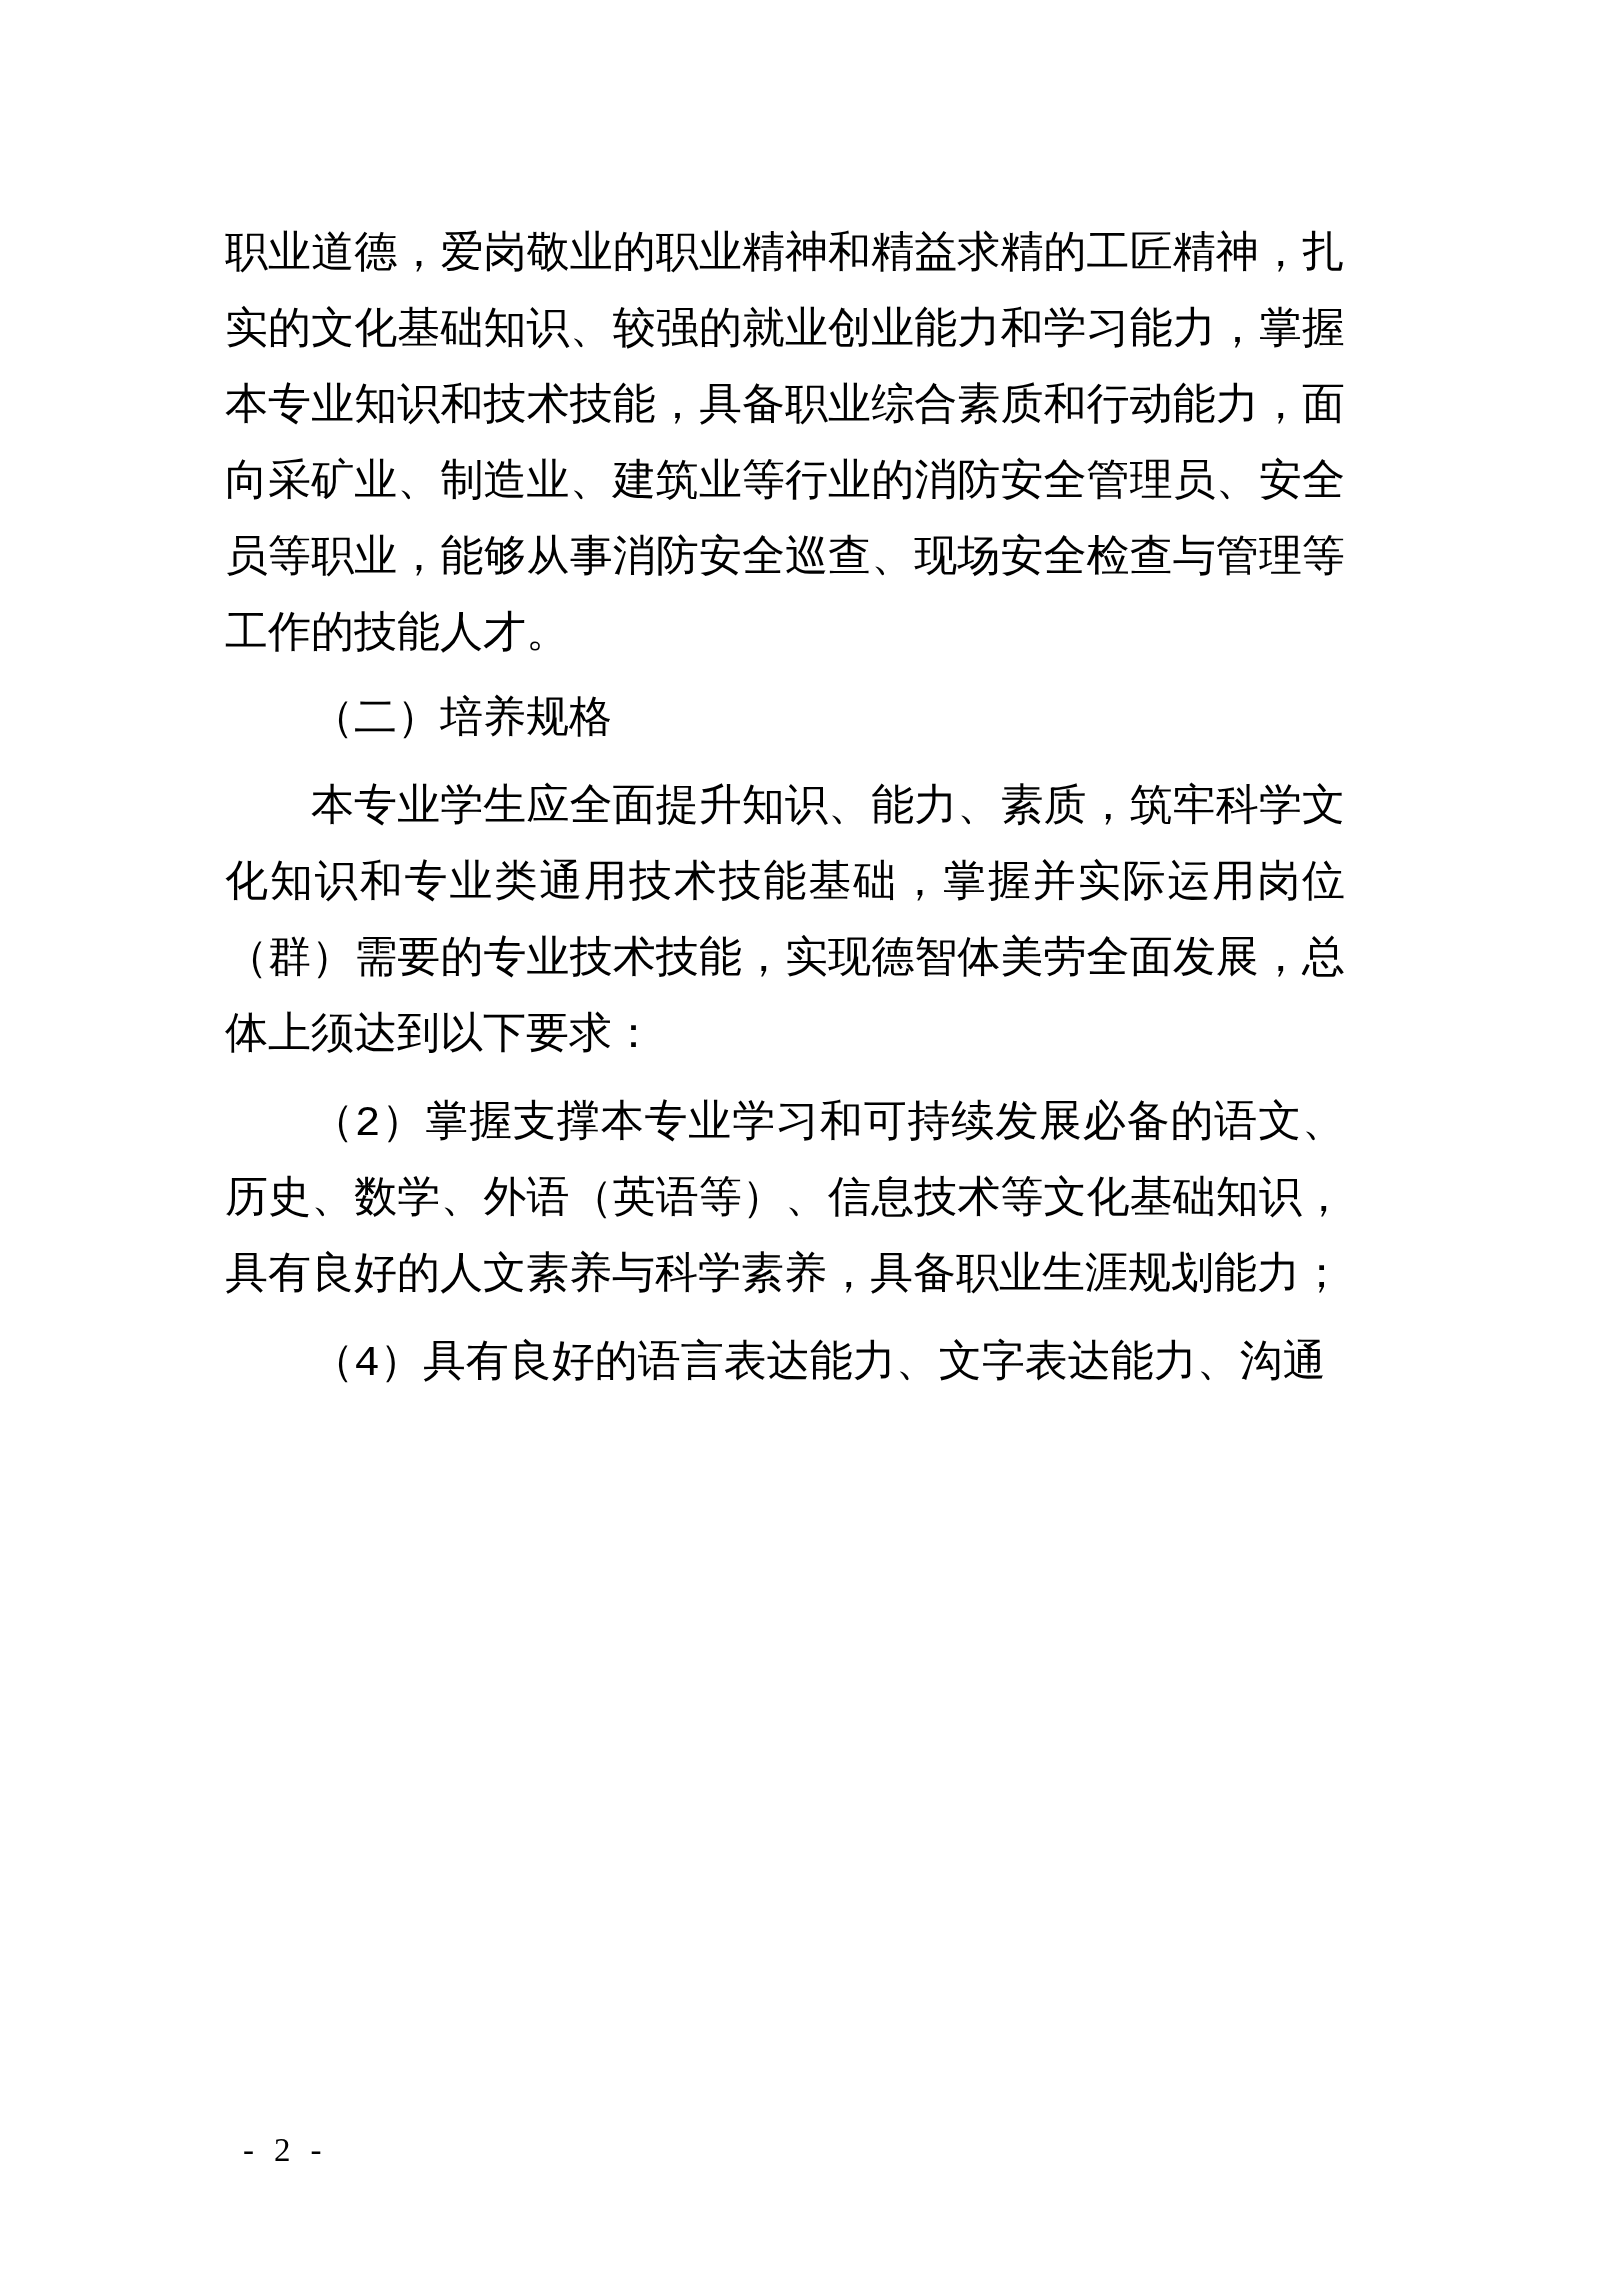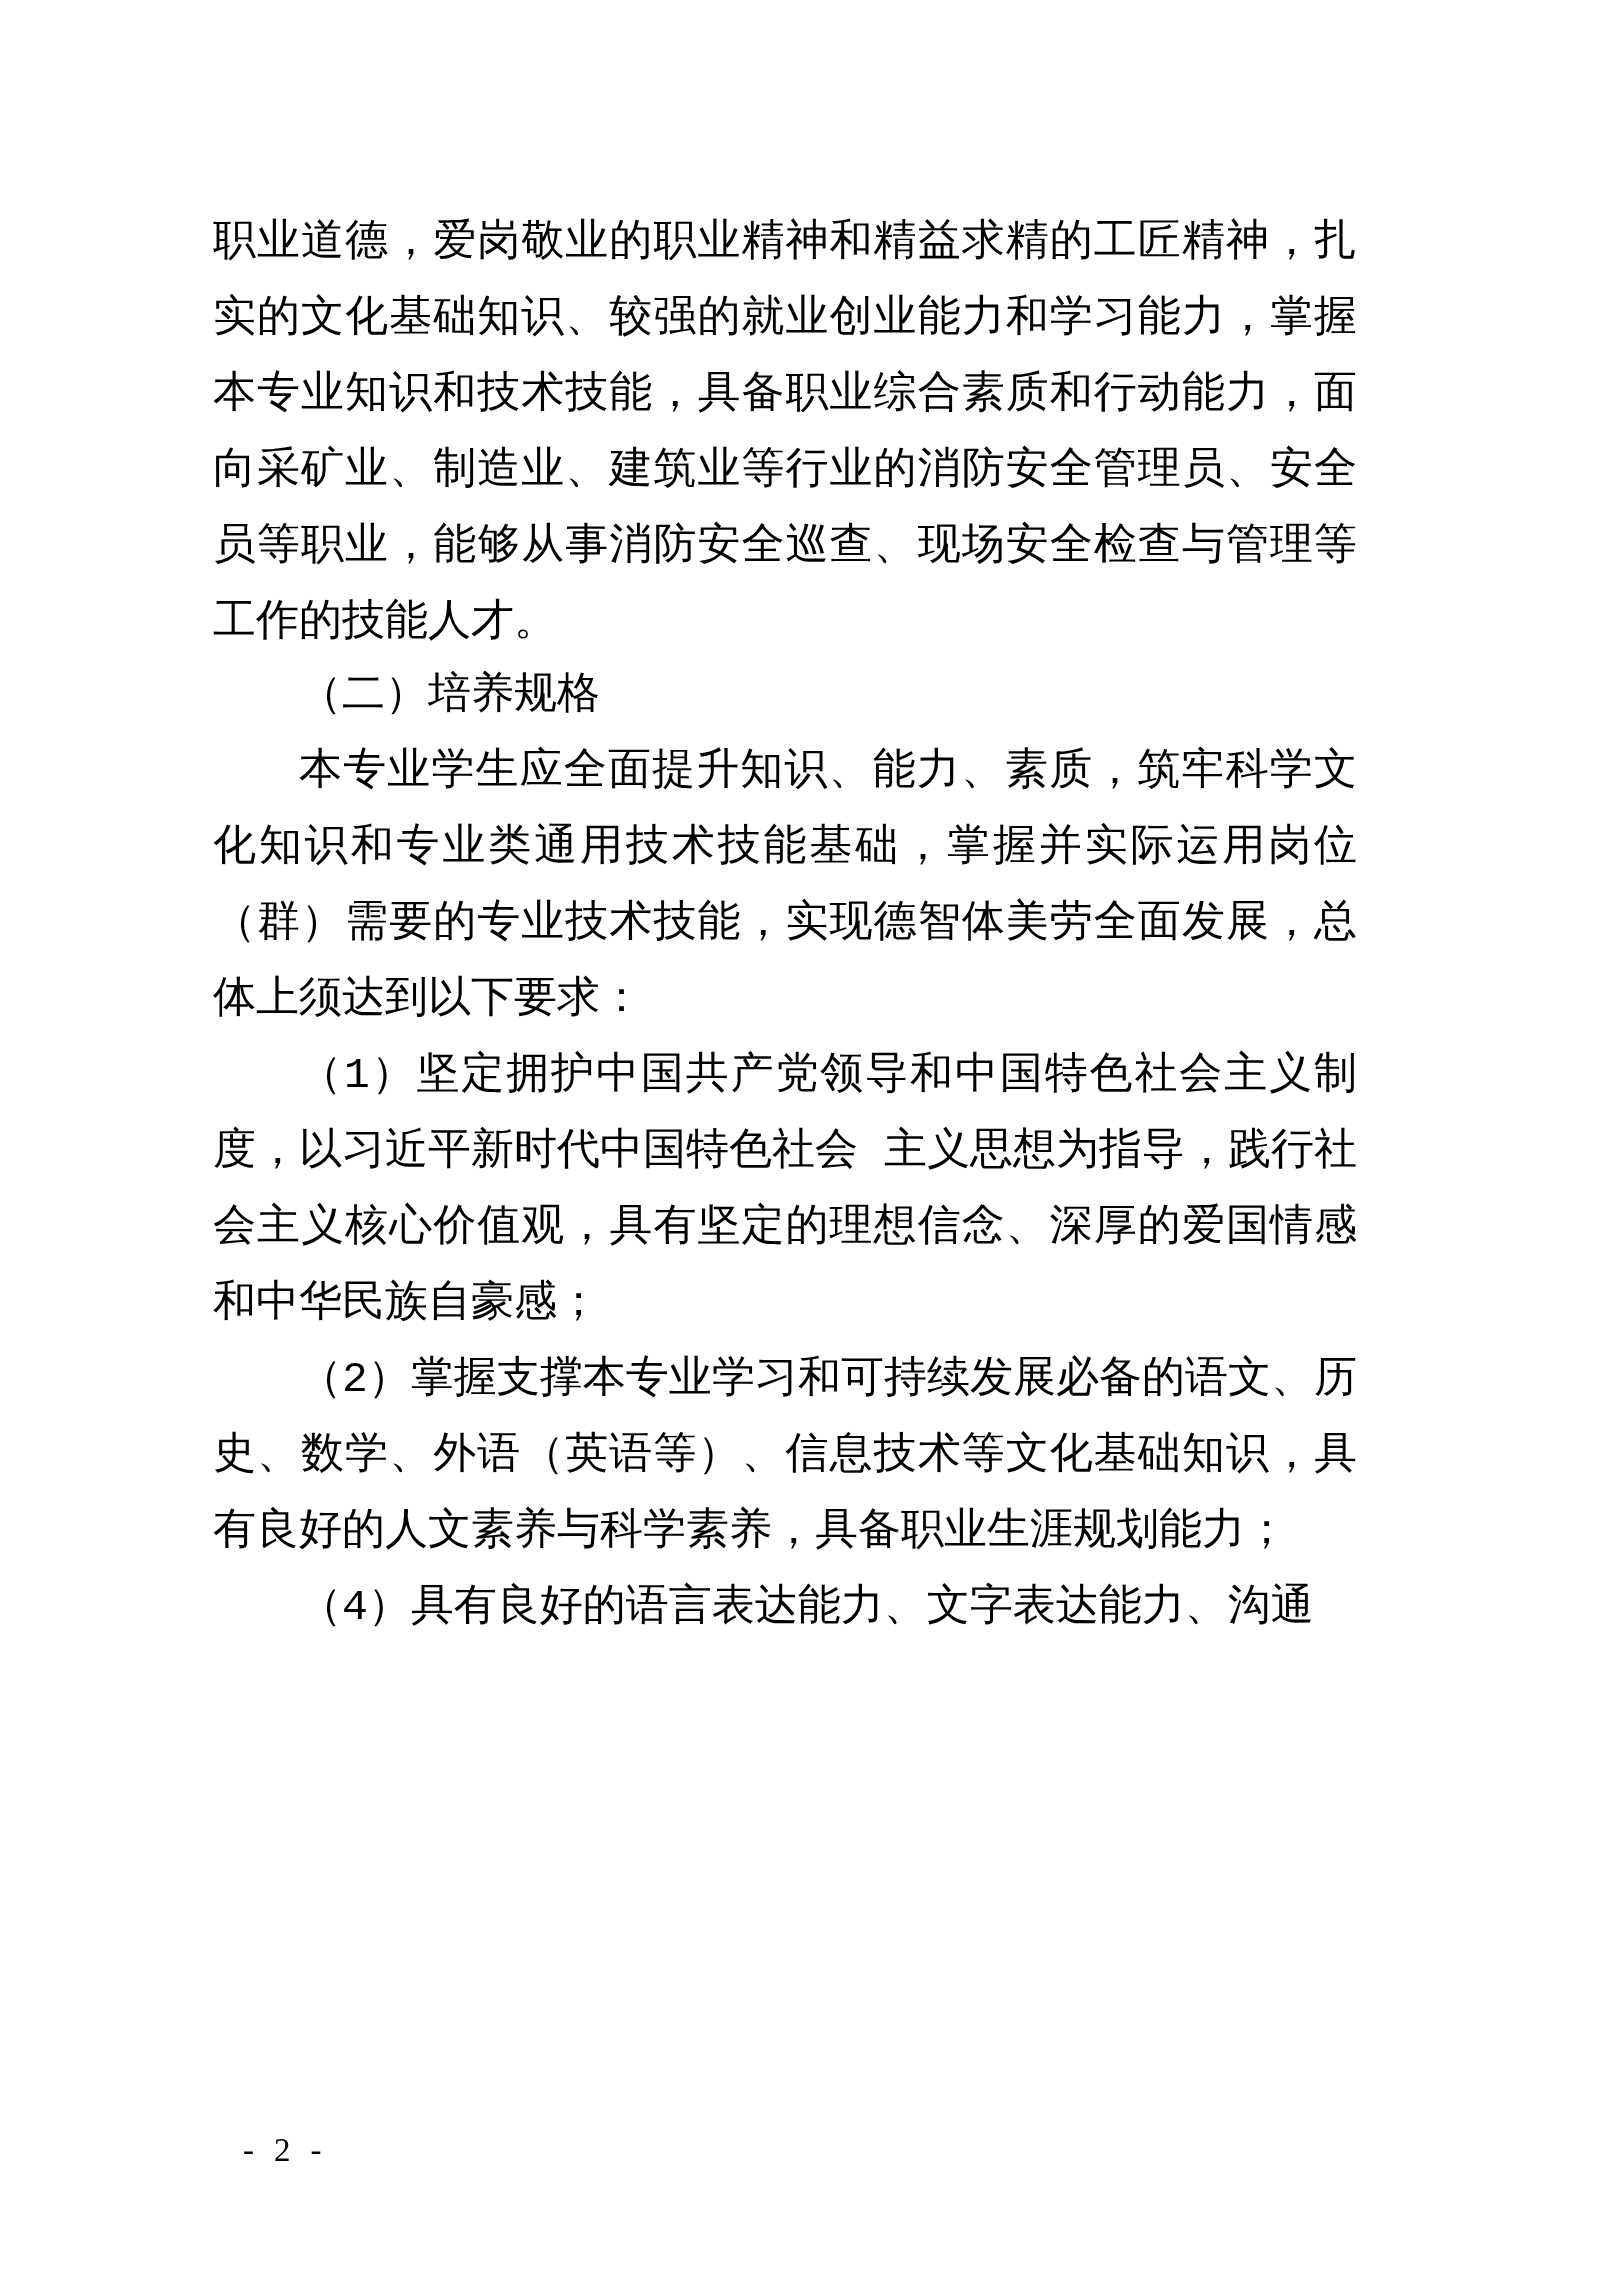--- a/index.html
+++ b/index.html
@@ -21,21 +21,21 @@
     left: 213px;
     top: 202px;
     width: 1144px;
     font-size: 43px;
     line-height: 76px;
     text-align: justify;
     text-justify: inter-character;
     word-break: normal;
   }
   .content p {
-    margin: 0;
+    margin: 12px;
     padding: 0;
   }
   .content p.indent {
     text-indent: 2em;
     font-family: Liberation Mono, monospace;
   }
   .page-number {
     position: absolute;
     left: 243px;
     top: 2129px;
@@ -46,19 +46,18 @@
   }
 </style>
 </head>
 <body>
 
 <div class="page">
   <div class="content">
     <p>职业道德，爱岗敬业的职业精神和精益求精的工匠精神，扎实的文化基础知识、较强的就业创业能力和学习能力，掌握本专业知识和技术技能，具备职业综合素质和行动能力，面向采矿业、制造业、建筑业等行业的消防安全管理员、安全员等职业，能够从事消防安全巡查、现场安全检查与管理等工作的技能人才。</p>
     <p class="indent">（二）培养规格</p>
     <p class="indent">本专业学生应全面提升知识、能力、素质，筑牢科学文化知识和专业类通用技术技能基础，掌握并实际运用岗位（群）需要的专业技术技能，实现德智体美劳全面发展，总体上须达到以下要求：</p>
-    <p class="indent">（1）坚定拥护中国共产党领导和中国特色社会主义制度，以习近平新时代中国特色社会 主义思想为指导，践行社会主义核心价值观，具有坚定的理想信念、深厚的爱国情感和中华民族自豪感；</p>
     <p class="indent">（2）掌握支撑本专业学习和可持续发展必备的语文、历史、数学、外语（英语等）、信息技术等文化基础知识，具有良好的人文素养与科学素养，具备职业生涯规划能力；</p>
     <p class="indent">（4）具有良好的语言表达能力、文字表达能力、沟通</p>
   </div>
   <div class="page-number">- 2 -</div>
 </div>
 
 
 </body></html>

